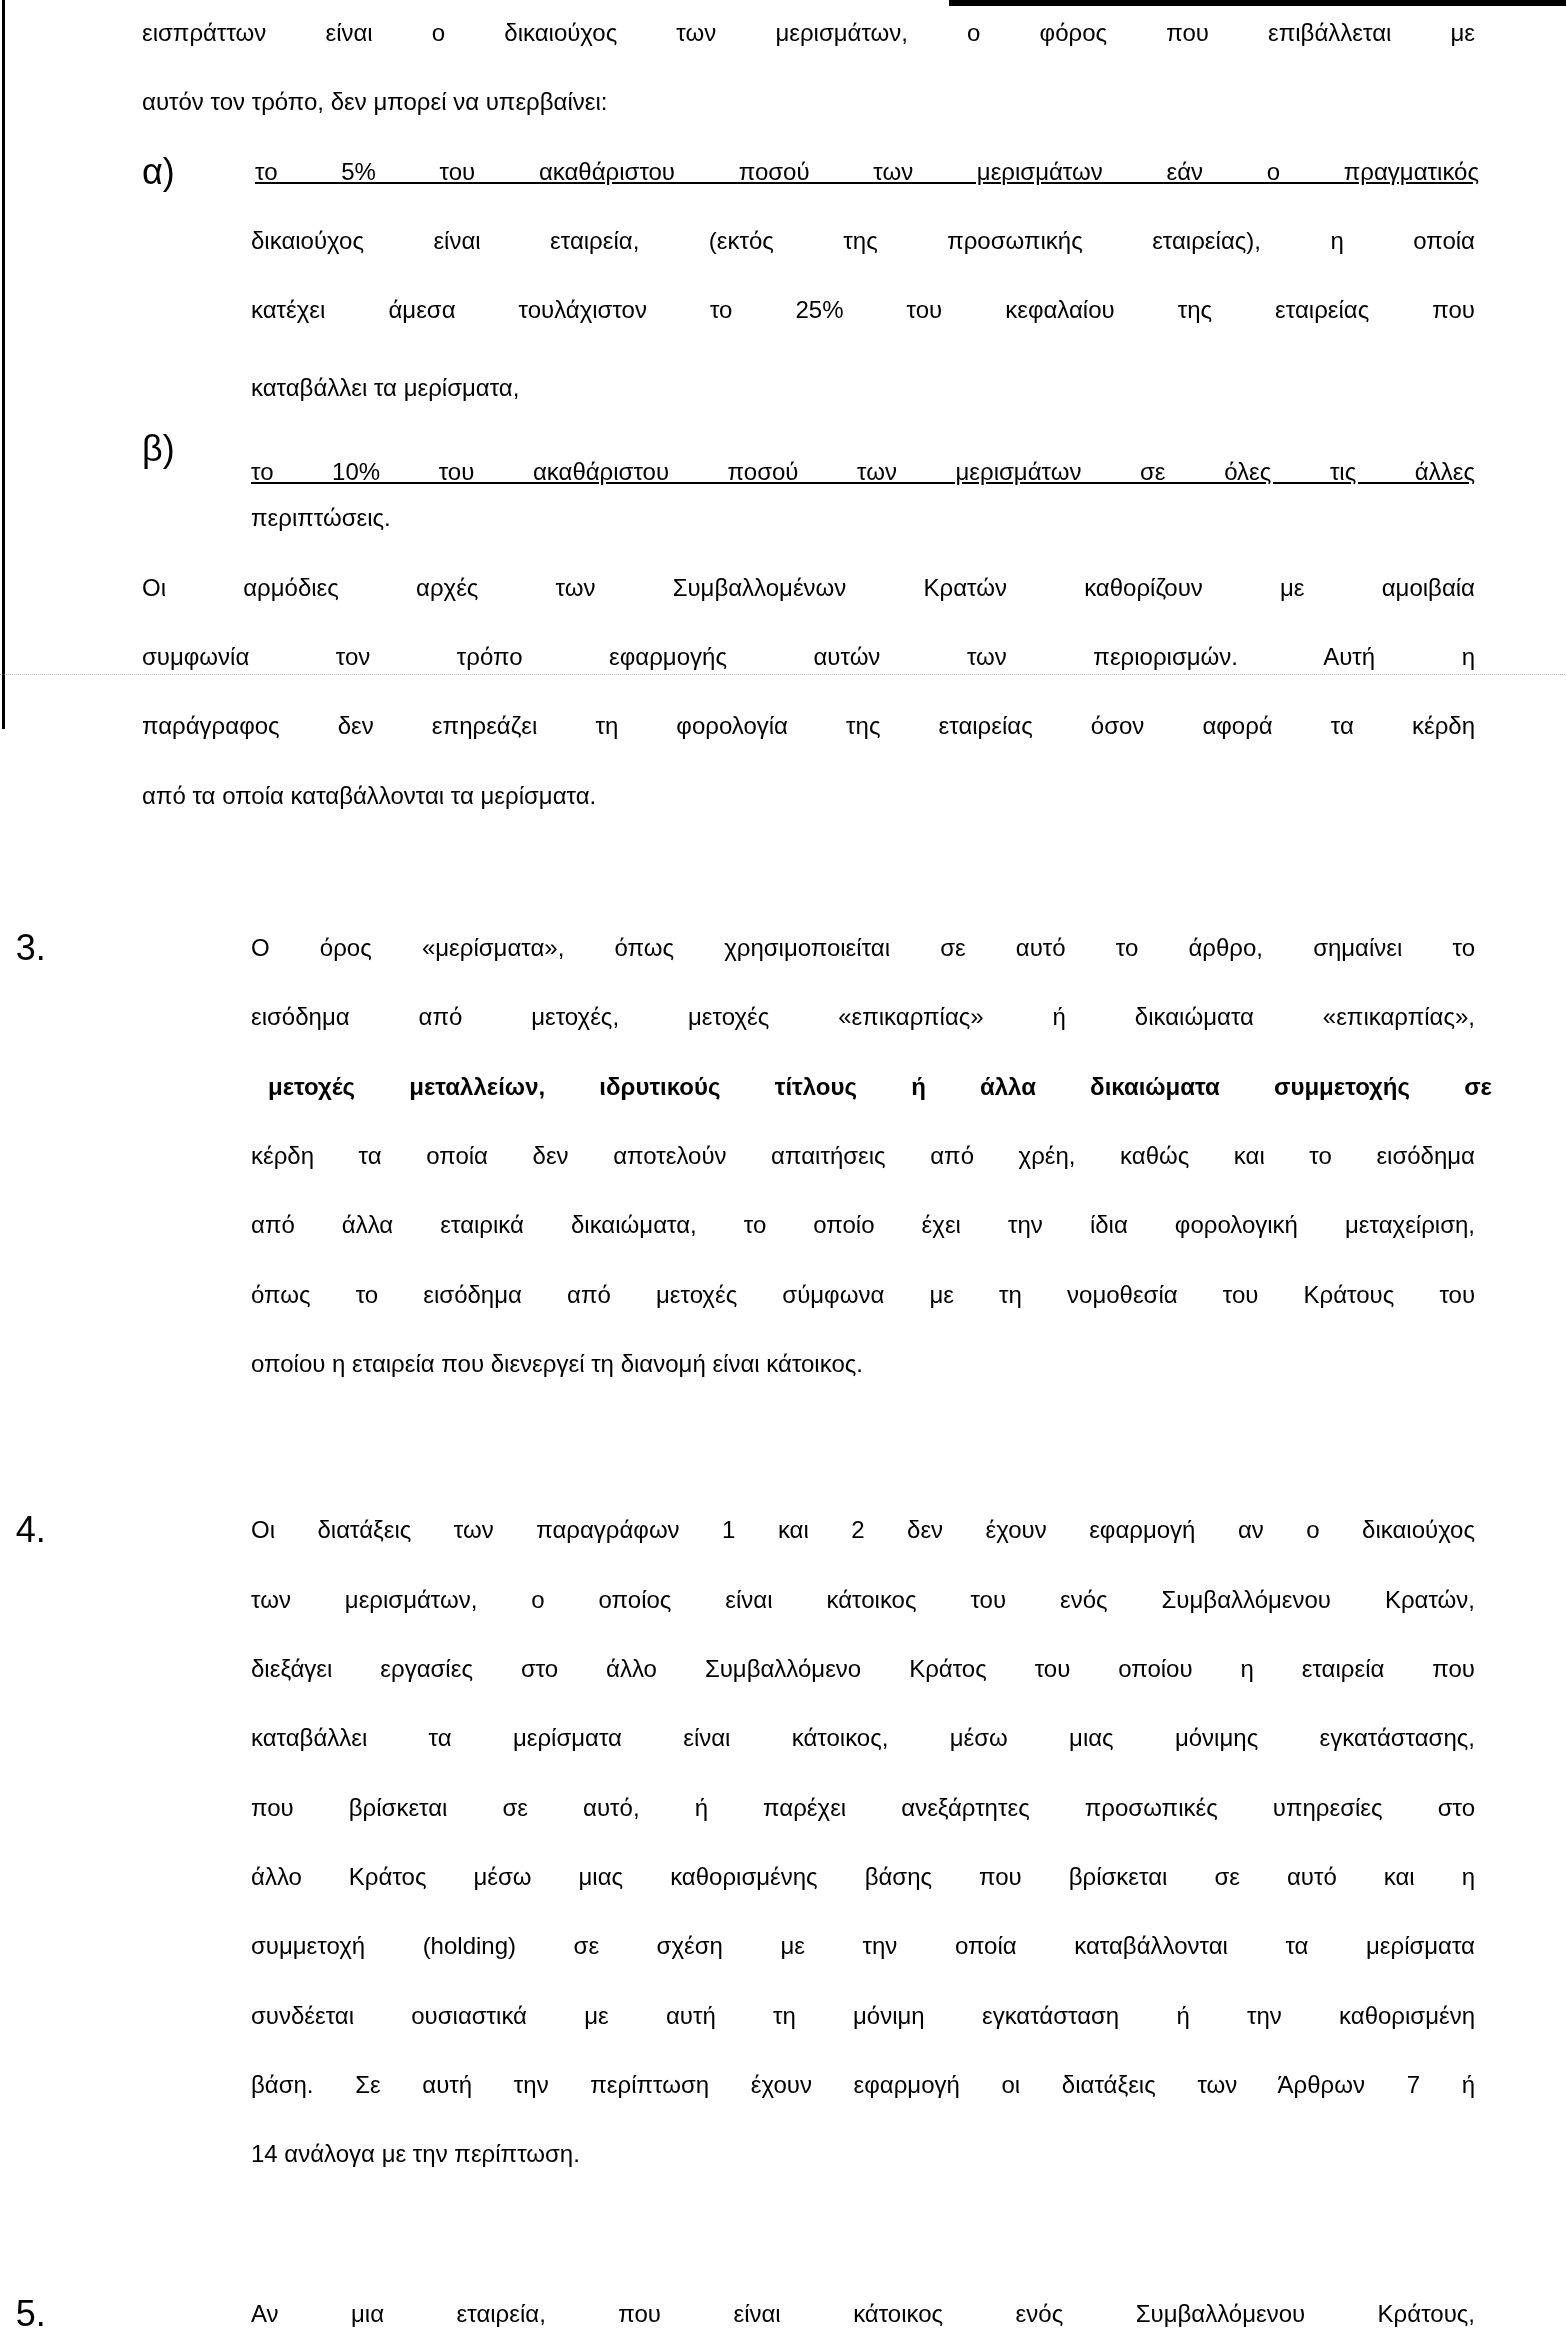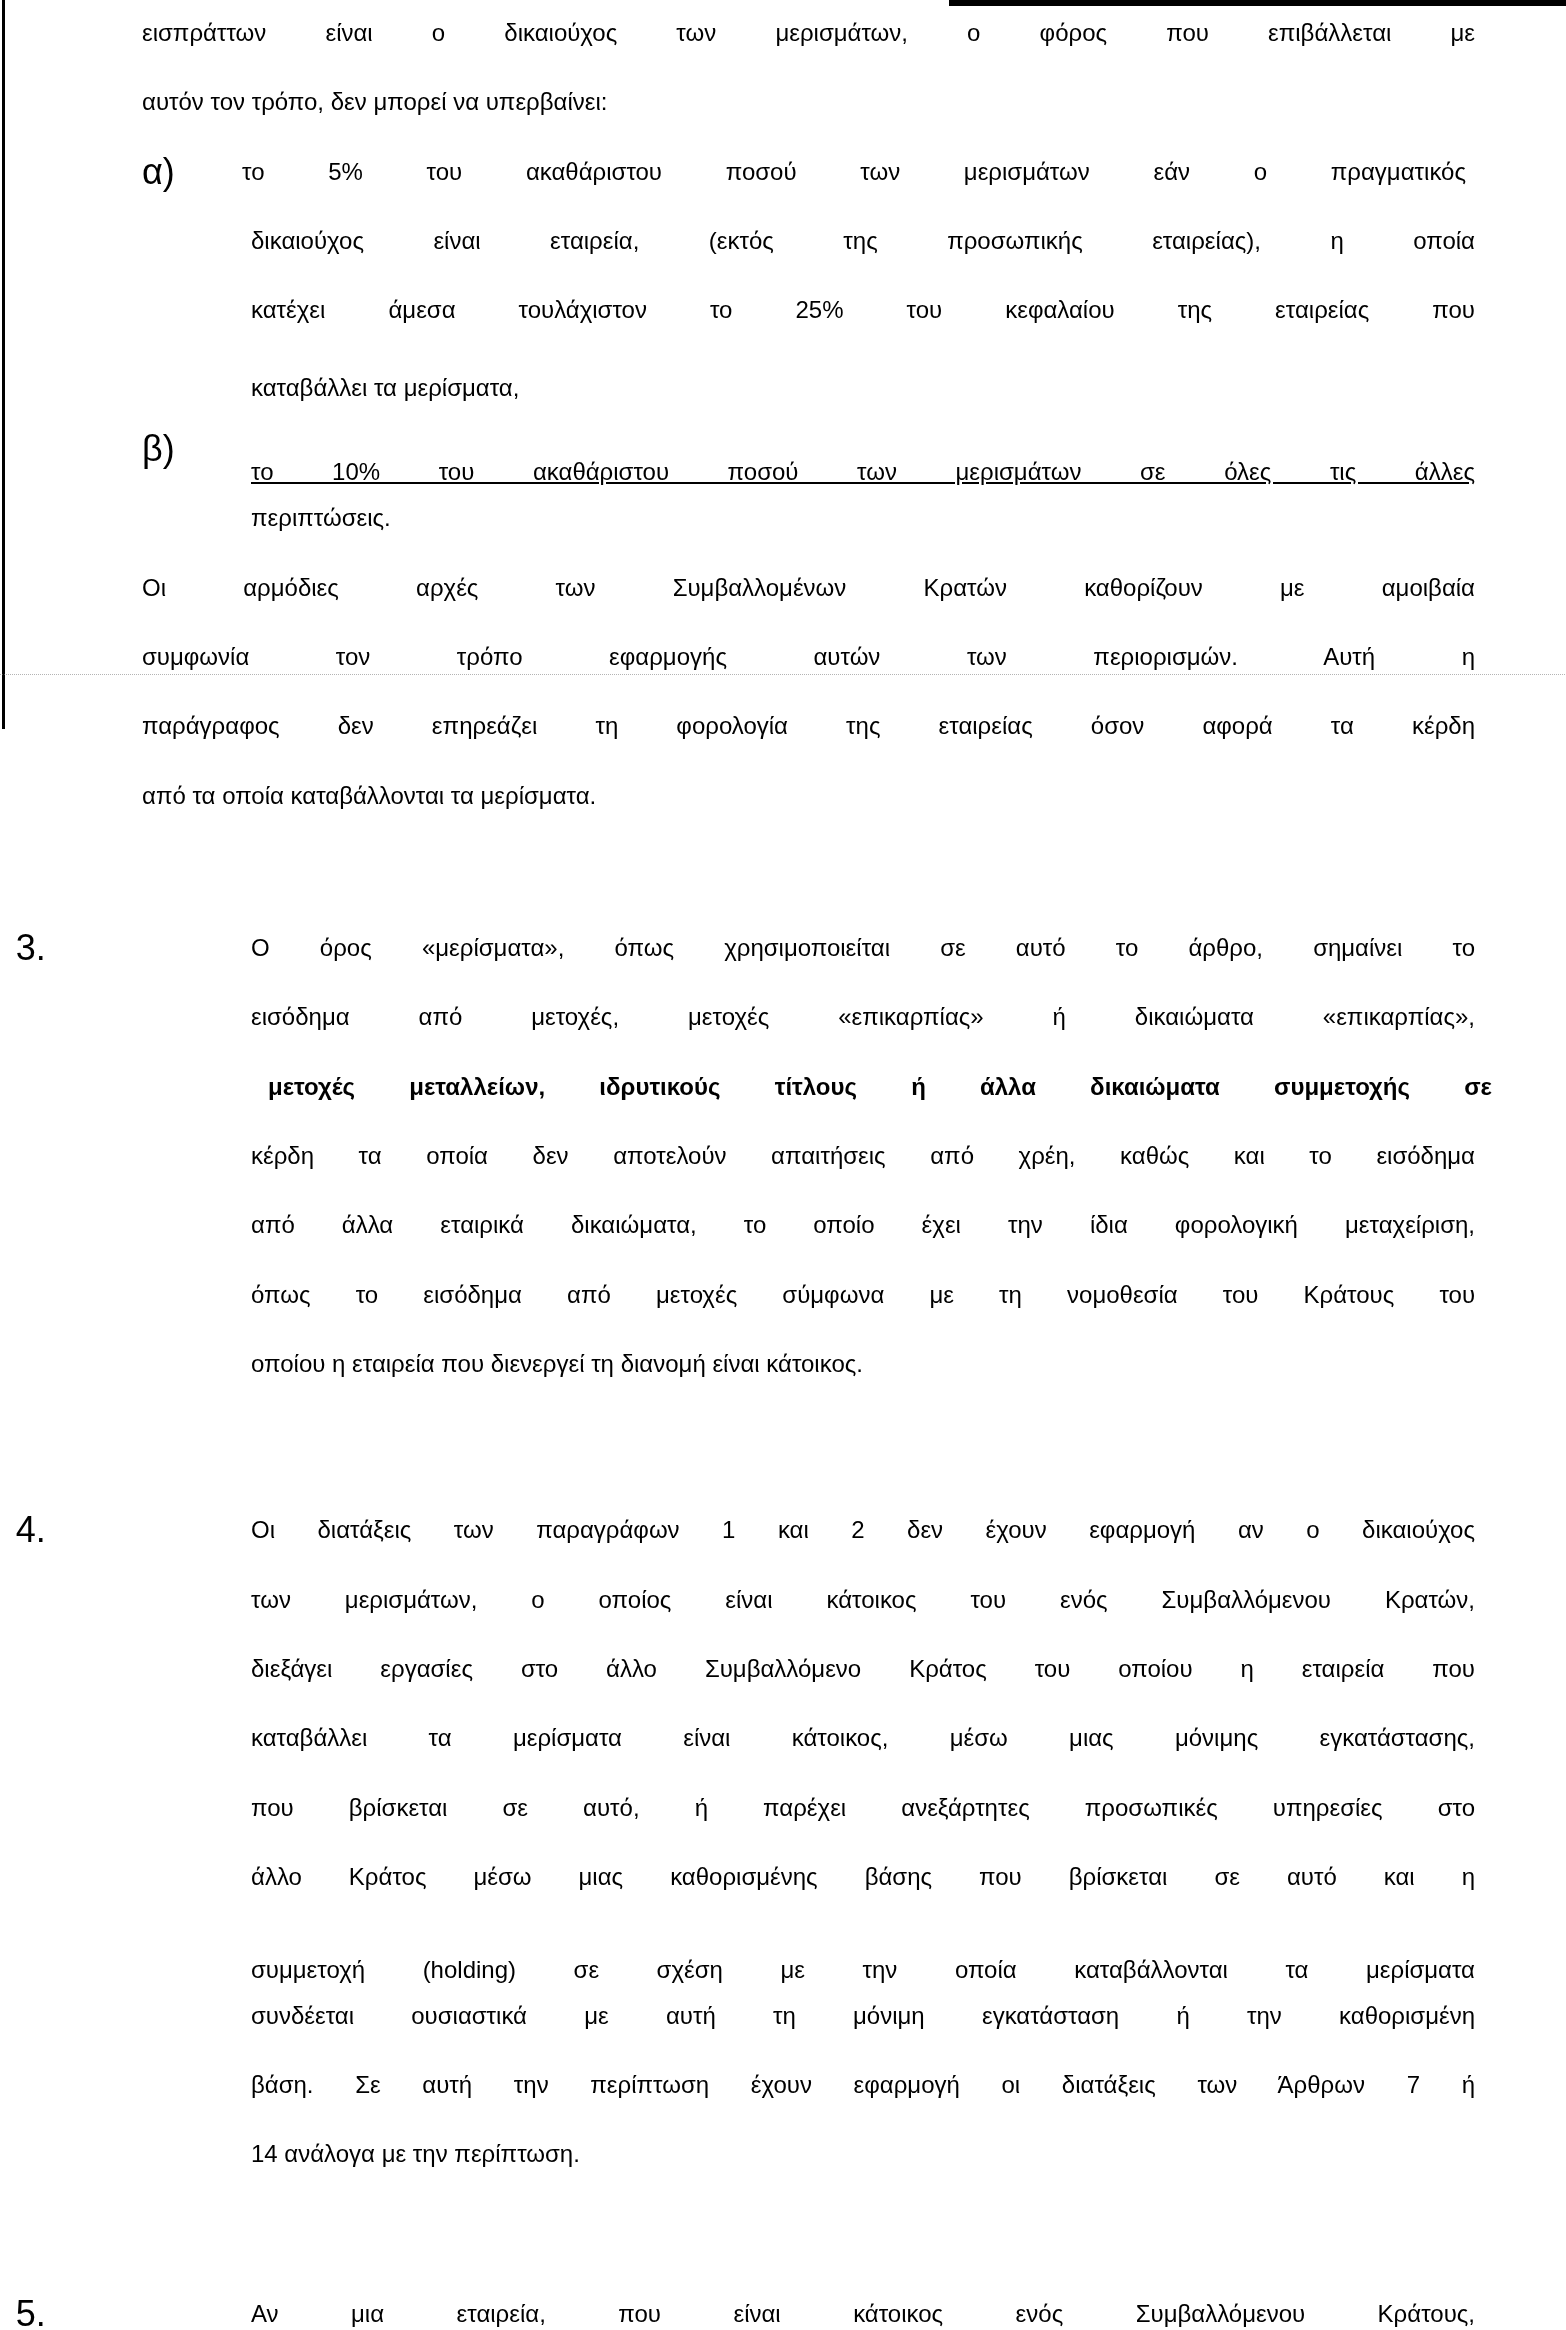--- a/index.html
+++ b/index.html
@@ -72,21 +72,21 @@
 <div class="scan-line-left"></div>
 <div class="scan-dotted"></div>
 
 <div id="page">
     <div>
       <div class="line just" style="left: 142px; top: 11px; width: 1333px;">εισπράττων είναι ο δικαιούχος των μερισμάτων, ο φόρος που επιβάλλεται με</div>
       <div class="line" style="left: 142px; top: 80px;">αυτόν τον τρόπο, δεν μπορεί να υπερβαίνει:</div>
     </div>
     <div>
       <div class="marker" style="left: 142px; top: 150px;">α)</div>
-      <div class="line just" style="left: 242px; top: 150px; width: 1224px;">το 5% του ακαθάριστου ποσού των μερισμάτων εάν ο πραγματικός</div>
+      <div class="line just" style="left: 255px; top: 150px; width: 1224px; text-decoration: underline;">το 5% του ακαθάριστου ποσού των μερισμάτων εάν ο πραγματικός</div>
       <div class="line just" style="left: 251px; top: 219px; width: 1224px;">δικαιούχος είναι εταιρεία, (εκτός της προσωπικής εταιρείας), η οποία</div>
       <div class="line just" style="left: 251px; top: 288px; width: 1224px;">κατέχει άμεσα τουλάχιστον το 25% του κεφαλαίου της εταιρείας που</div>
       <div class="line" style="left: 251px; top: 358px; margin-top: 8px;">καταβάλλει τα μερίσματα,</div>
     </div>
     <div>
       <div class="marker" style="left: 142px; top: 427px;">β)</div>
       <div class="line just" style="left: 251px; top: 450px; width: 1224px; text-decoration: underline;">το 10% του ακαθάριστου ποσού των μερισμάτων σε όλες τις άλλες</div>
       <div class="line" style="left: 251px; top: 496px;">περιπτώσεις.</div>
     </div>
     <div>
@@ -106,21 +106,21 @@
       <div class="line" style="left: 251px; top: 1342px;">οποίου η εταιρεία που διενεργεί τη διανομή είναι κάτοικος.</div>
     </div>
     <div>
       <div class="para-num" style="top: 1508px;">4.</div>
       <div class="line just" style="left: 251px; top: 1508px; width: 1224px;">Οι διατάξεις των παραγράφων 1 και 2 δεν έχουν εφαρμογή αν ο δικαιούχος</div>
       <div class="line just" style="left: 251px; top: 1578px; width: 1224px;">των μερισμάτων, ο οποίος είναι κάτοικος του ενός Συμβαλλόμενου Κρατών,</div>
       <div class="line just" style="left: 251px; top: 1647px; width: 1224px;">διεξάγει εργασίες στο άλλο Συμβαλλόμενο Κράτος του οποίου η εταιρεία που</div>
       <div class="line just" style="left: 251px; top: 1716px; width: 1224px;">καταβάλλει τα μερίσματα είναι κάτοικος, μέσω μιας μόνιμης εγκατάστασης,</div>
       <div class="line just" style="left: 251px; top: 1786px; width: 1224px;">που βρίσκεται σε αυτό, ή παρέχει ανεξάρτητες προσωπικές υπηρεσίες στο</div>
       <div class="line just" style="left: 251px; top: 1855px; width: 1224px;">άλλο Κράτος μέσω μιας καθορισμένης βάσης που βρίσκεται σε αυτό και η</div>
-      <div class="line just" style="left: 251px; top: 1924px; width: 1224px; margin-top: 24px;">συμμετοχή (holding) σε σχέση με την οποία καταβάλλονται τα μερίσματα</div>
+      <div class="line just" style="left: 251px; top: 1924px; width: 1224px;">συμμετοχή (holding) σε σχέση με την οποία καταβάλλονται τα μερίσματα</div>
       <div class="line just" style="left: 251px; top: 1994px; width: 1224px;">συνδέεται ουσιαστικά με αυτή τη μόνιμη εγκατάσταση ή την καθορισμένη</div>
       <div class="line just" style="left: 251px; top: 2063px; width: 1224px;">βάση. Σε αυτή την περίπτωση έχουν εφαρμογή οι διατάξεις των Άρθρων 7 ή</div>
       <div class="line" style="left: 251px; top: 2132px;">14 ανάλογα με την περίπτωση.</div>
     </div>
     <div>
       <div class="para-num" style="top: 2292px;">5.</div>
       <div class="line just" style="left: 251px; top: 2292px; width: 1224px;">Αν μια εταιρεία, που είναι κάτοικος ενός Συμβαλλόμενου Κράτους,</div>
     </div>
   </div>
 

